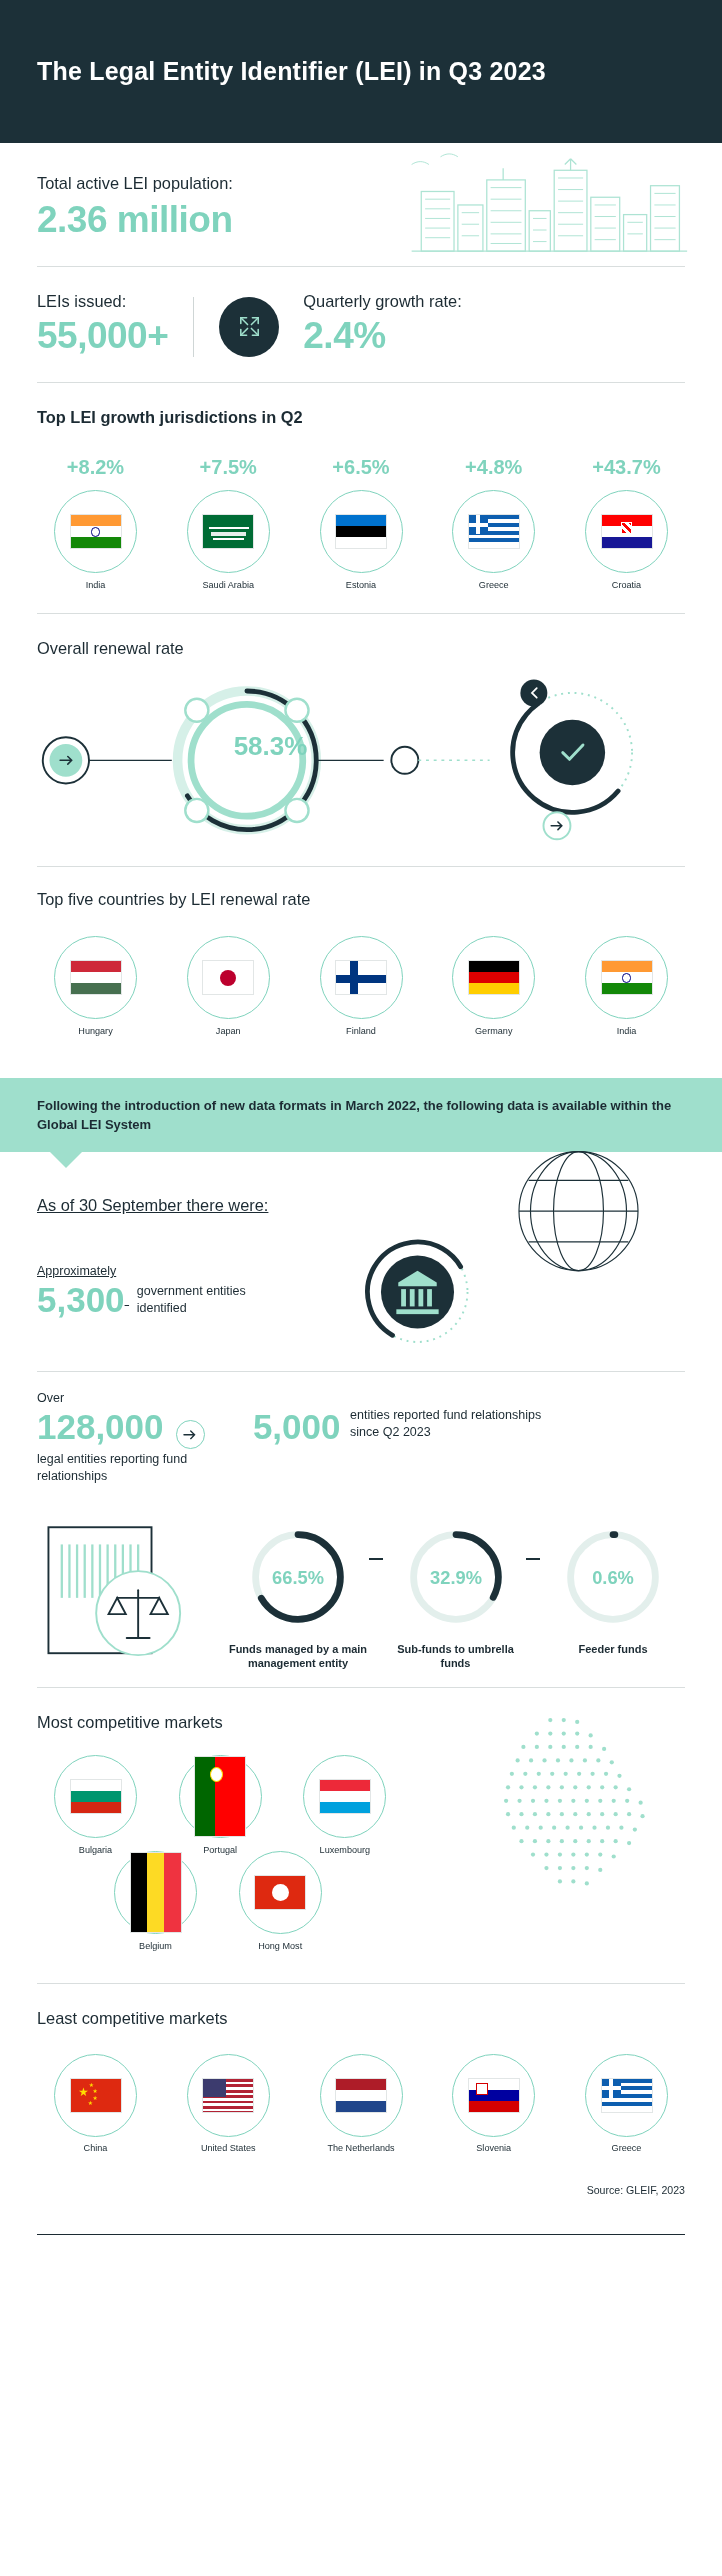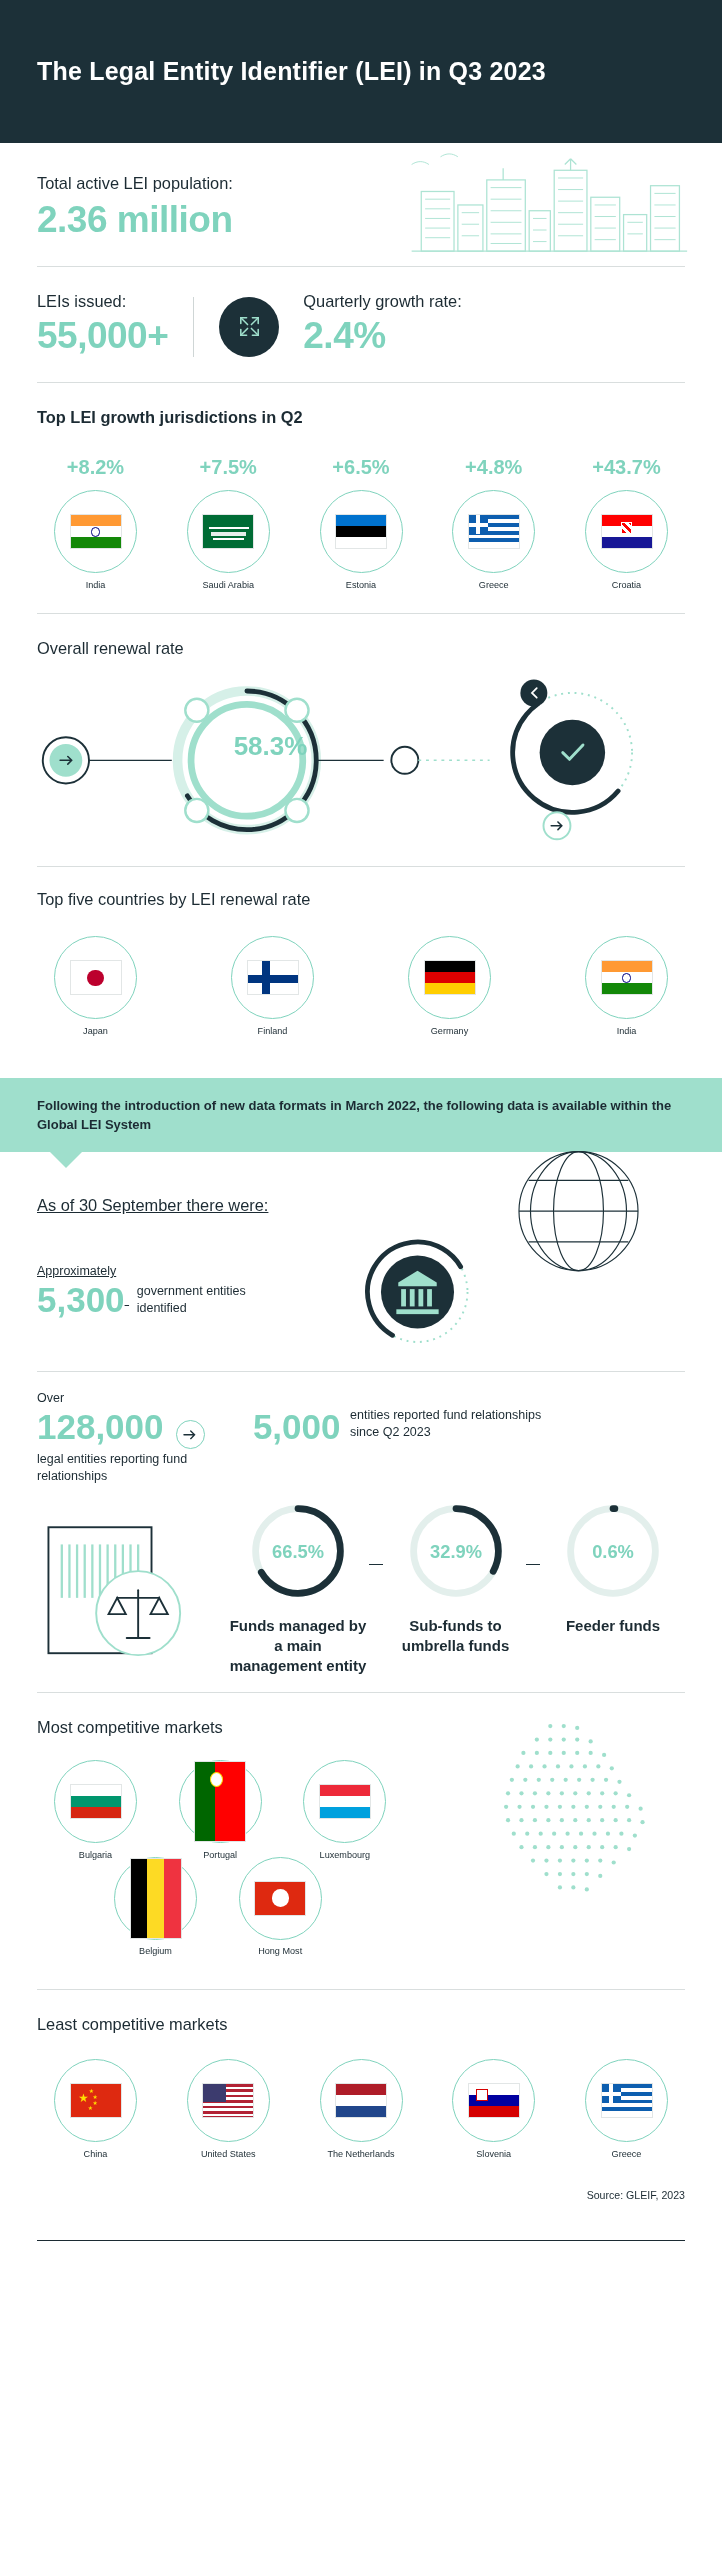--- a/index.html
+++ b/index.html
@@ -111,21 +111,21 @@
   .arrow-sm {
     width: 29px; height: 29px; border-radius: 50%; border: 1.4px solid #7fd3bd;
     display: inline-flex; align-items: center; justify-content: center;
     margin: 0 7.7px; vertical-align: middle;
   }
   .num5000 { font-size: 35px; font-weight: bold; color: #7fd3bd; text-align: center; }
   .txt5000 { font-size: 12.5px; line-height: 1.35; width: 202px; margin-left: 9.6px; }
 
   .donuts { display: flex; gap: 13.5px; margin-left: 7.7px; }
   .donut-item { width: 144px; text-align: center; }
-  .donut-cap { font-size: 15px; font-weight: bold; line-height: 1.35; margin-top: 7.7px; }
+  .donut-cap { font-size: 11px; font-weight: bold; line-height: 1.35; margin-top: 7.7px; }
 
   
   .sec8 { padding: 25px 0 9.6px 0; position: relative; }
   .sec8 h2 { font-size: 16.4px; font-weight: normal; margin-bottom: 15.4px; }
   .dotglobe { position: absolute; right: 0px; top: 9.6px; }
   .mkt-row { display: flex; gap: 7.7px; }
   .mkt-row.second { margin-left: 60px; margin-top: -11.6px; }
 
   .sec9 { padding: 25px 0 19px 0; }
   .sec9 h2 { font-size: 16.4px; font-weight: normal; margin-bottom: 17.3px; }
@@ -324,20 +324,30 @@
         <div class="renew-pct">58.3%</div>
       </div>
     </div>
 
     <hr class="rule">
 
     <div class="sec5">
       <h2>Top five countries by LEI renewal rate</h2>
       <div class="jur-row">
 
+        <div class="jur">
+          <div class="flag-circle">
+            <div class="flag stripes-h">
+              <div style="background:#CE2939"></div>
+                <div style="background:#fff"></div>
+                <div style="background:#477050"></div>
+            </div>
+          </div>
+          <div class="cname">Hungary</div>
+        </div>
 
         <div class="jur">
           <div class="flag-circle">
             <div class="flag" style="background:#fff">
               <div style="position:absolute;left:50%;top:50%;width:16.4px;height:16.4px;margin:-8.2px 0 0 -8.2px;background:#BC002D;border-radius:50%"></div>
             </div>
           </div>
           <div class="cname">Japan</div>
         </div>
 
@@ -432,21 +442,21 @@
               </svg>
           </span>
           <div class="sub128">legal entities reporting fund relationships</div>
         </div>
         <div style="display:flex;align-items:flex-start;margin-left:3.9px">
           <span class="num5000">5,000</span>
           <span class="txt5000">entities reported fund relationships since Q2 2023</span>
         </div>
       </div>
 
-      <div style="display:flex;align-items:flex-start;margin-top:13.5px">
+      <div style="display:flex;align-items:flex-end;margin-top:13.5px">
 
         <svg width="183" height="173" viewBox="0 0 190 180">
           <rect x="12" y="30" width="108" height="132" fill="none" stroke="#1c3038" stroke-width="2"></rect>
           <g stroke="#9fdfcc" stroke-width="2.4">
             <line x1="26" y1="48" x2="26" y2="104"></line>
               <line x1="34" y1="48" x2="34" y2="104"></line>
             <line x1="42" y1="48" x2="42" y2="104"></line>
               <line x1="50" y1="48" x2="50" y2="104"></line>
             <line x1="58" y1="48" x2="58" y2="104"></line>
               <line x1="66" y1="48" x2="66" y2="104"></line>

